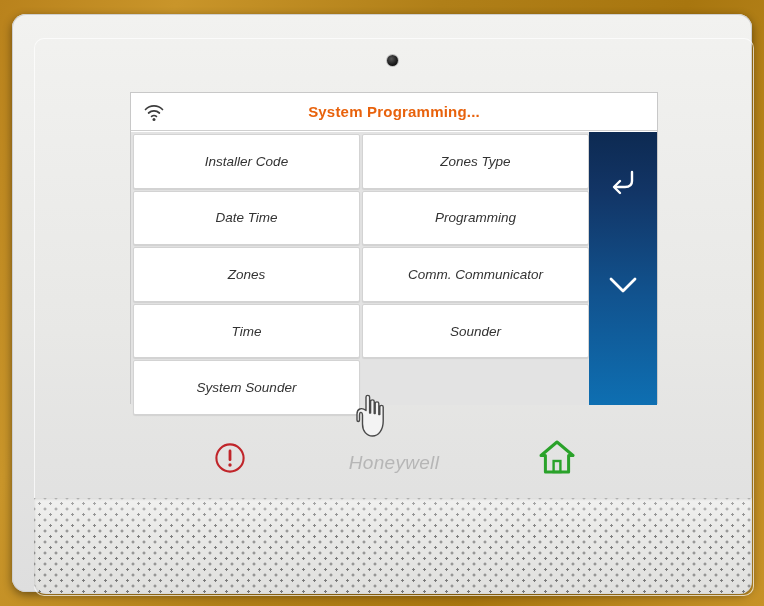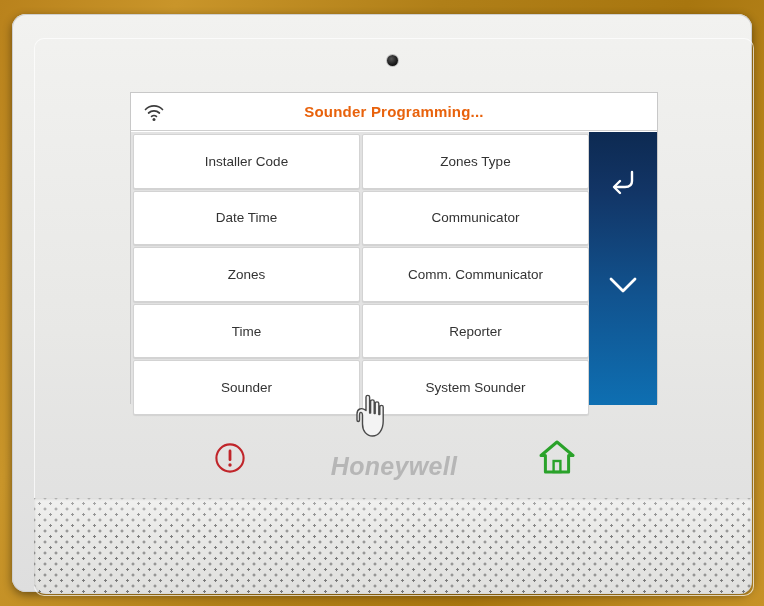--- a/index.html
+++ b/index.html
@@ -105,20 +105,21 @@
     border-radius: 2px;
     display: flex;
     align-items: center;
     justify-content: center;
     font-size: 13.5px;
     color: #333333;
     box-shadow: 0 1px 1px rgba(0,0,0,0.08);
     box-sizing: border-box;
     cursor: pointer;
     user-select: none;
+    font-style: italic;
   }
 
   
   #sidebar {
     position: absolute;
     right: 0; top: 39px;
     width: 68px;
     height: 273px;
     background: linear-gradient(180deg, #0d2a52 0%, #123566 22%, #11538f 60%, #0e6fb2 100%);
   }
@@ -151,22 +152,22 @@
     left: 202px; top: 428px;
     width: 32px; height: 32px;
     cursor: pointer;
   }
   #brand {
     position: absolute;
     left: 298px; top: 438px;
     width: 168px;
     text-align: center;
     color: #b6b6b6;
-    font-size: 25px;
-    font-weight: bold;
+    font-size: 19px;
+    font-weight: normal;
     font-style: italic;
     letter-spacing: 0.3px;
   }
   #home-icon {
     position: absolute;
     left: 527px; top: 424px;
     width: 36px; height: 38px;
     cursor: pointer;
   }
 
@@ -208,47 +209,44 @@
       <div id="wifi-icon">
         <svg width="22" height="20" viewBox="0 0 22 20">
           <g fill="none" stroke="#3c3c3c" stroke-width="1.7" stroke-linecap="round">
             <path d="M2.5 7.5 A12 12 0 0 1 19.5 7.5"></path>
             <path d="M5.6 11 A8 8 0 0 1 16.4 11"></path>
             <path d="M8.6 14.4 A4 4 0 0 1 13.4 14.4"></path>
           </g>
           <circle cx="11" cy="17.4" r="1.5" fill="#3c3c3c"></circle>
         </svg>
       </div>
-      <div id="title-text">Sounder Programming...</div>
+      <div id="title-text">System Programming...</div>
     </div>
 
     <div id="menu-grid">
       <div class="menu-btn">
         <span>Installer Code</span>
       </div>
       <div class="menu-btn">
         <span>Zones Type</span>
       </div>
       <div class="menu-btn">
         <span>Date Time</span>
       </div>
       <div class="menu-btn">
-        <span>Communicator</span>
+        <span>Programming</span>
       </div>
       <div class="menu-btn">
         <span>Zones</span>
       </div>
       <div class="menu-btn">
         <span>Comm. Communicator</span>
       </div>
       <div class="menu-btn">
         <span>Time</span>
-      </div>
-      <div class="menu-btn">
-        <span>Reporter</span>
       </div>
       <div class="menu-btn">
         <span>Sounder</span>
       </div>
       <div class="menu-btn">
         <span>System Sounder</span>
       </div>
     </div>
 
     <div id="sidebar">

